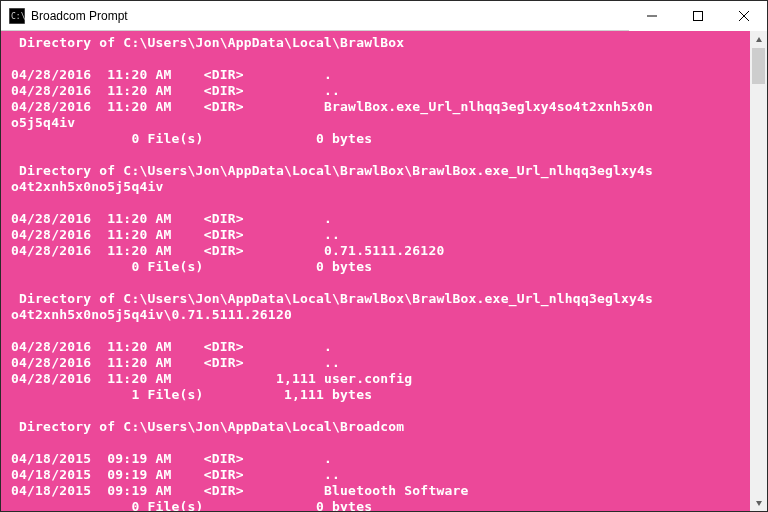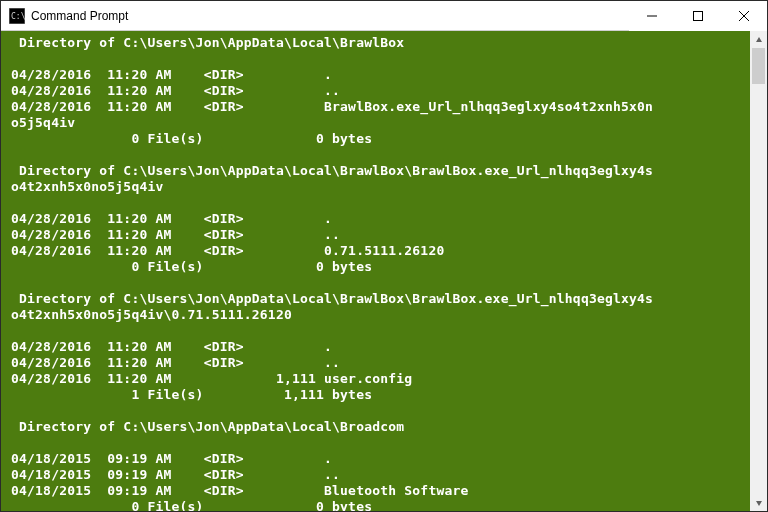--- a/index.html
+++ b/index.html
@@ -5,41 +5,41 @@
   * { box-sizing: border-box; margin: 0; padding: 0; }
   html, body { width: 768px; height: 512px; overflow: hidden; font-family: "Segoe UI", Tahoma, sans-serif; background: #fff; }
   .window { width: 768px; height: 512px; border: 1px solid #2a2a2a; display: flex; flex-direction: column; background: #fff; }
   .titlebar { height: 30px; background: #fff; display: flex; align-items: center; border-bottom: 1px solid #d0d0d0; }
   .titlebar .icon { width: 16px; height: 16px; margin: 0 6px 0 8px; display: inline-flex; align-items: center; justify-content: center; }
   .titlebar .icon svg { width: 16px; height: 16px; }
   .titlebar .title { font-size: 12px; color: #000; flex: 0 0 auto; }
   .titlebar .spacer { flex: 1 1 auto; }
   .winbtn { width: 46px; height: 30px; display: inline-flex; align-items: center; justify-content: center; background: #fff; }
   .winbtn svg { width: 10px; height: 10px; stroke: #000; stroke-width: 1; fill: none; }
-  .client { flex: 1 1 auto; display: flex; background: #4d7c0f; overflow: hidden; }
+  .client { flex: 1 1 auto; display: flex; background: #ec4899; overflow: hidden; }
   .console { flex: 1 1 auto; padding: 4px 4px 4px 10px; color: #fff; font-family: "Lucida Console", Consolas, monospace; font-size: 13px; line-height: 16px; white-space: pre; overflow: hidden; font-weight: bold; letter-spacing: 0.2px; }
   .console .line { white-space: pre; }
   .scrollbar { width: 17px; background: #f0f0f0; display: flex; flex-direction: column; }
   .sb-btn { height: 17px; background: #f0f0f0; display: flex; align-items: center; justify-content: center; }
   .sb-btn svg { width: 8px; height: 8px; fill: #606060; }
   .sb-track { flex: 1 1 auto; background: #f0f0f0; position: relative; }
   .sb-thumb { position: absolute; left: 2px; right: 2px; top: 0; height: 36px; background: #cdcdcd; }
 </style>
 </head>
 <body>
 
 <div class="window">
   <div class="titlebar">
     <span class="icon">
       <svg viewBox="0 0 16 16">
           <rect x="0" y="0" width="16" height="16" fill="#000" stroke="#888" stroke-width="1"></rect>
           <text x="2" y="11" font-size="8" font-family="monospace" fill="#ccc">C:\</text>
         </svg>
     </span>
-    <span class="title">Command Prompt</span>
+    <span class="title">Broadcom Prompt</span>
     <span class="spacer"></span>
     <span class="winbtn">
       <svg viewBox="0 0 10 10">
           <line x1="0" y1="5" x2="10" y2="5"></line>
         </svg>
     </span>
     <span class="winbtn">
       <svg viewBox="0 0 10 10">
           <rect x="0.5" y="0.5" width="9" height="9"></rect>
         </svg>

